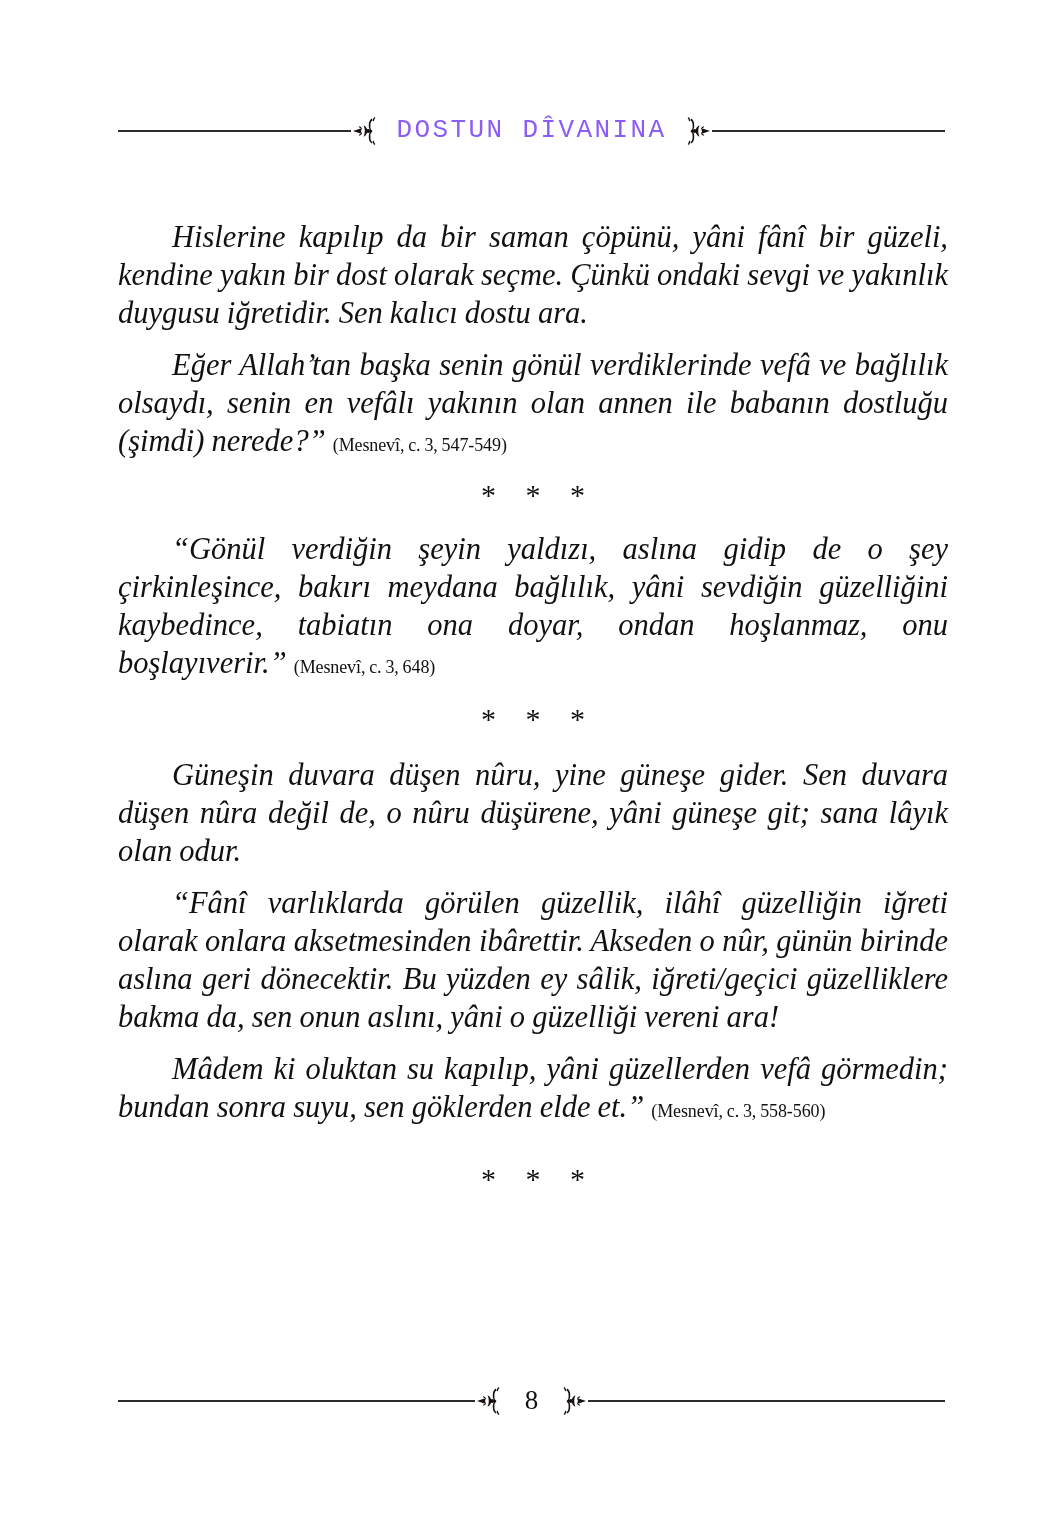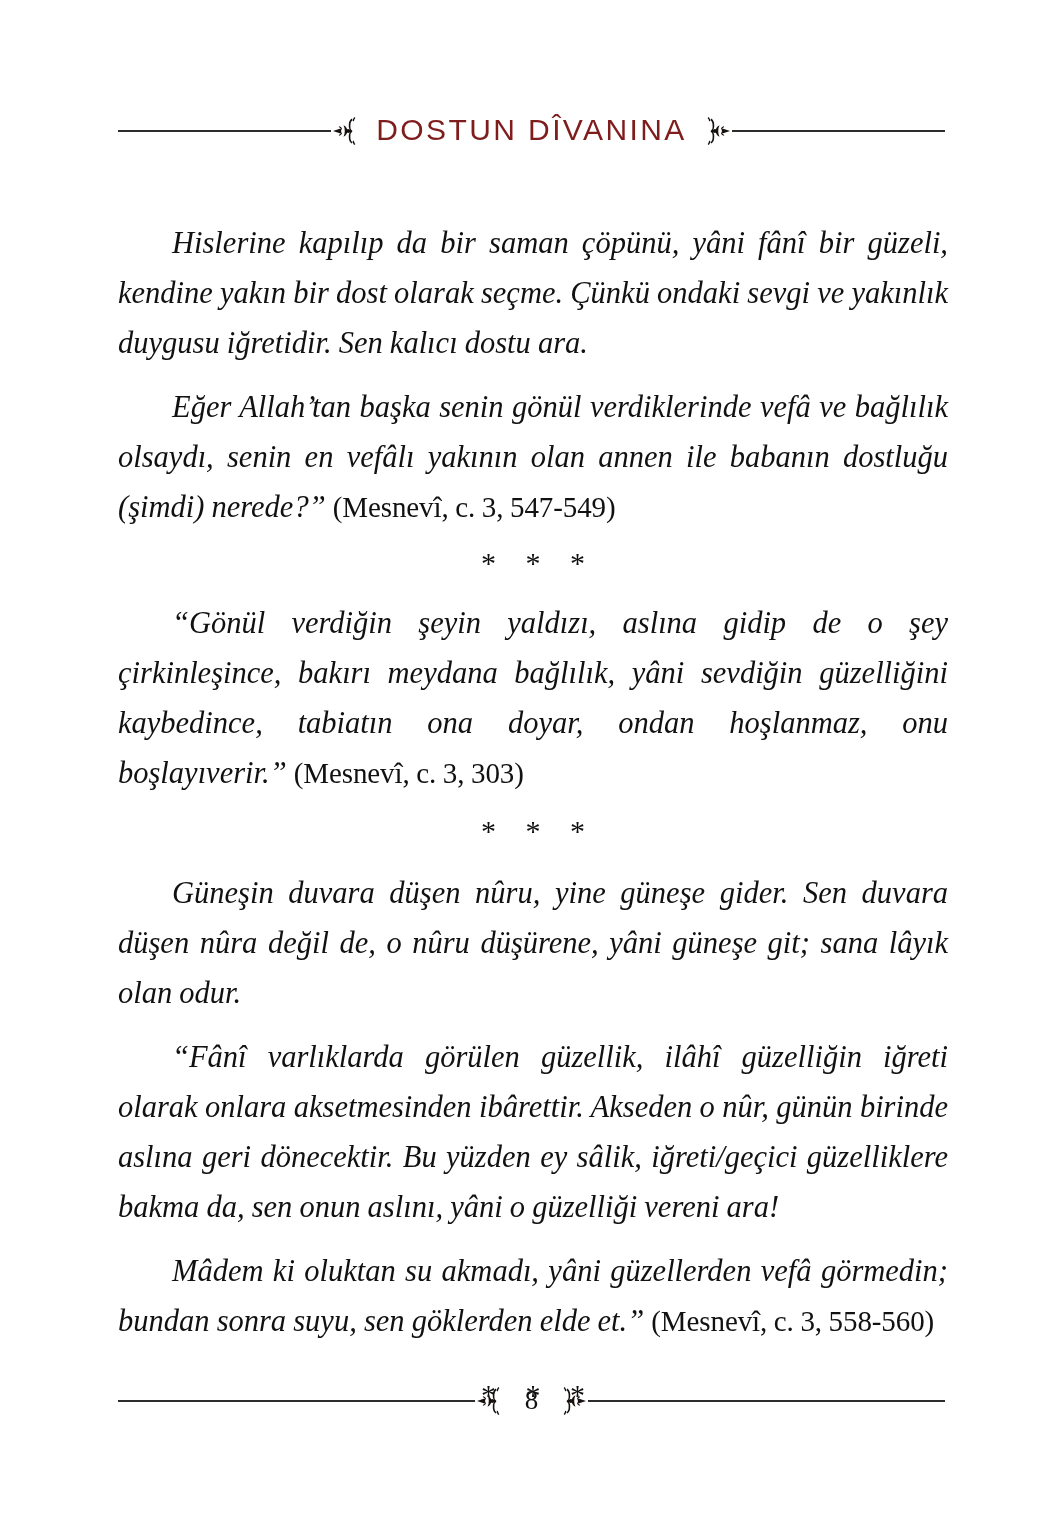--- a/index.html
+++ b/index.html
@@ -47,25 +47,25 @@
     flex: 0 0 auto;
     width: 34px;
     height: 38px;
     display: block;
     color: #16100e;
   }
   .orn svg { display: block; width: 34px; height: 38px; }
 
   .head-title {
     flex: 0 0 auto;
-    font-family: Liberation Sans, sans-serif;
+    font-family: Liberation Mono, monospace;
     font-weight: 300;
-    font-size: 30px;
+    font-size: 26px;
     letter-spacing: 2.4px;
-    color: #7f1d1d;
+    color: #8b5cf6;
     white-space: nowrap;
     padding: 0 11px 2px 11px;
     line-height: 1;
   }
 
   .folio {
     flex: 0 0 auto;
     font-family: "Liberation Serif", serif;
     font-size: 27px;
     color: #111111;
@@ -80,31 +80,31 @@
     left: 118px;
     top: 218px;
     width: 830px;
   }
 
   p.para {
     margin: 0 0 14px 0;
     font-family: "Liberation Serif", serif;
     font-style: italic;
     font-size: 30.5px;
-    line-height: 50px;
+    line-height: 38px;
     text-align: justify;
     text-indent: 54px;
     word-spacing: -0.5px;
     hyphens: manual;
   }
   p.para:last-child { margin-bottom: 0; }
 
   .cite {
     font-style: normal;
-    font-size: 29px;
+    font-size: 18px;
     letter-spacing: -0.1px;
     white-space: nowrap;
   }
 
   .stars {
     margin: 0;
     padding: 0;
     text-align: center;
     font-family: "Liberation Serif", serif;
     font-style: normal;
@@ -150,29 +150,29 @@
   </div>
 
   <div class="content">
 
     <p class="para"><span>Hislerine kapılıp da bir saman çöpünü, yâni fânî bir güzeli, kendine yakın bir dost olarak seçme. Çünkü ondaki sevgi ve yakınlık duygusu iğretidir. Sen kalıcı dostu ara.</span></p>
 
     <p class="para"><span>Eğer Allah’tan başka senin gönül verdiklerinde vefâ ve bağlılık olsaydı, senin en vefâlı yakının olan annen ile babanın dostluğu (şimdi) nerede?”</span> <span class="cite">(Mesnevî, c. 3, 547-549)</span></p>
 
     <div class="stars sep-1">* * *</div>
 
-    <p class="para"><span>“Gönül verdiğin şeyin yaldızı, aslına gidip de o şey çirkinleşince, bakırı meydana bağlılık, yâni sevdiğin güzelliğini kaybedince, tabiatın ona doyar, ondan hoşlanmaz, onu boşlayıverir.”</span> <span class="cite">(Mesnevî, c. 3, 303)</span></p>
+    <p class="para"><span>“Gönül verdiğin şeyin yaldızı, aslına gidip de o şey çirkinleşince, bakırı meydana bağlılık, yâni sevdiğin güzelliğini kaybedince, tabiatın ona doyar, ondan hoşlanmaz, onu boşlayıverir.”</span> <span class="cite">(Mesnevî, c. 3, 648)</span></p>
 
     <div class="stars sep-2">* * *</div>
 
     <p class="para"><span>Güneşin duvara düşen nûru, yine güneşe gider. Sen duvara düşen nûra değil de, o nûru düşürene, yâni güneşe git; sana lâyık olan odur.</span></p>
 
     <p class="para"><span>“Fânî varlıklarda görülen güzellik, ilâhî güzelliğin iğreti olarak onlara aksetmesinden ibârettir. Akseden o nûr, günün birinde aslına geri dönecektir. Bu yüzden ey sâlik, iğreti/geçici güzelliklere bakma da, sen onun aslını, yâni o güzelliği vereni ara!</span></p>
 
-    <p class="para"><span>Mâdem ki oluktan su akmadı, yâni güzellerden vefâ görmedin; bundan sonra suyu, sen göklerden elde et.”</span> <span class="cite">(Mesnevî, c. 3, 558-560)</span></p>
+    <p class="para"><span>Mâdem ki oluktan su kapılıp, yâni güzellerden vefâ görmedin; bundan sonra suyu, sen göklerden elde et.”</span> <span class="cite">(Mesnevî, c. 3, 558-560)</span></p>
 
     <div class="stars sep-3">* * *</div>
 
   </div>
 
   <div class="rule-row footer">
     <span class="rule"></span>
     <span class="orn">
       <svg viewBox="0 0 34 38" xmlns="http://www.w3.org/2000/svg" fill="currentColor">
         <path d="M2 19 L11 16 L10 19 L11 22 Z"></path>

